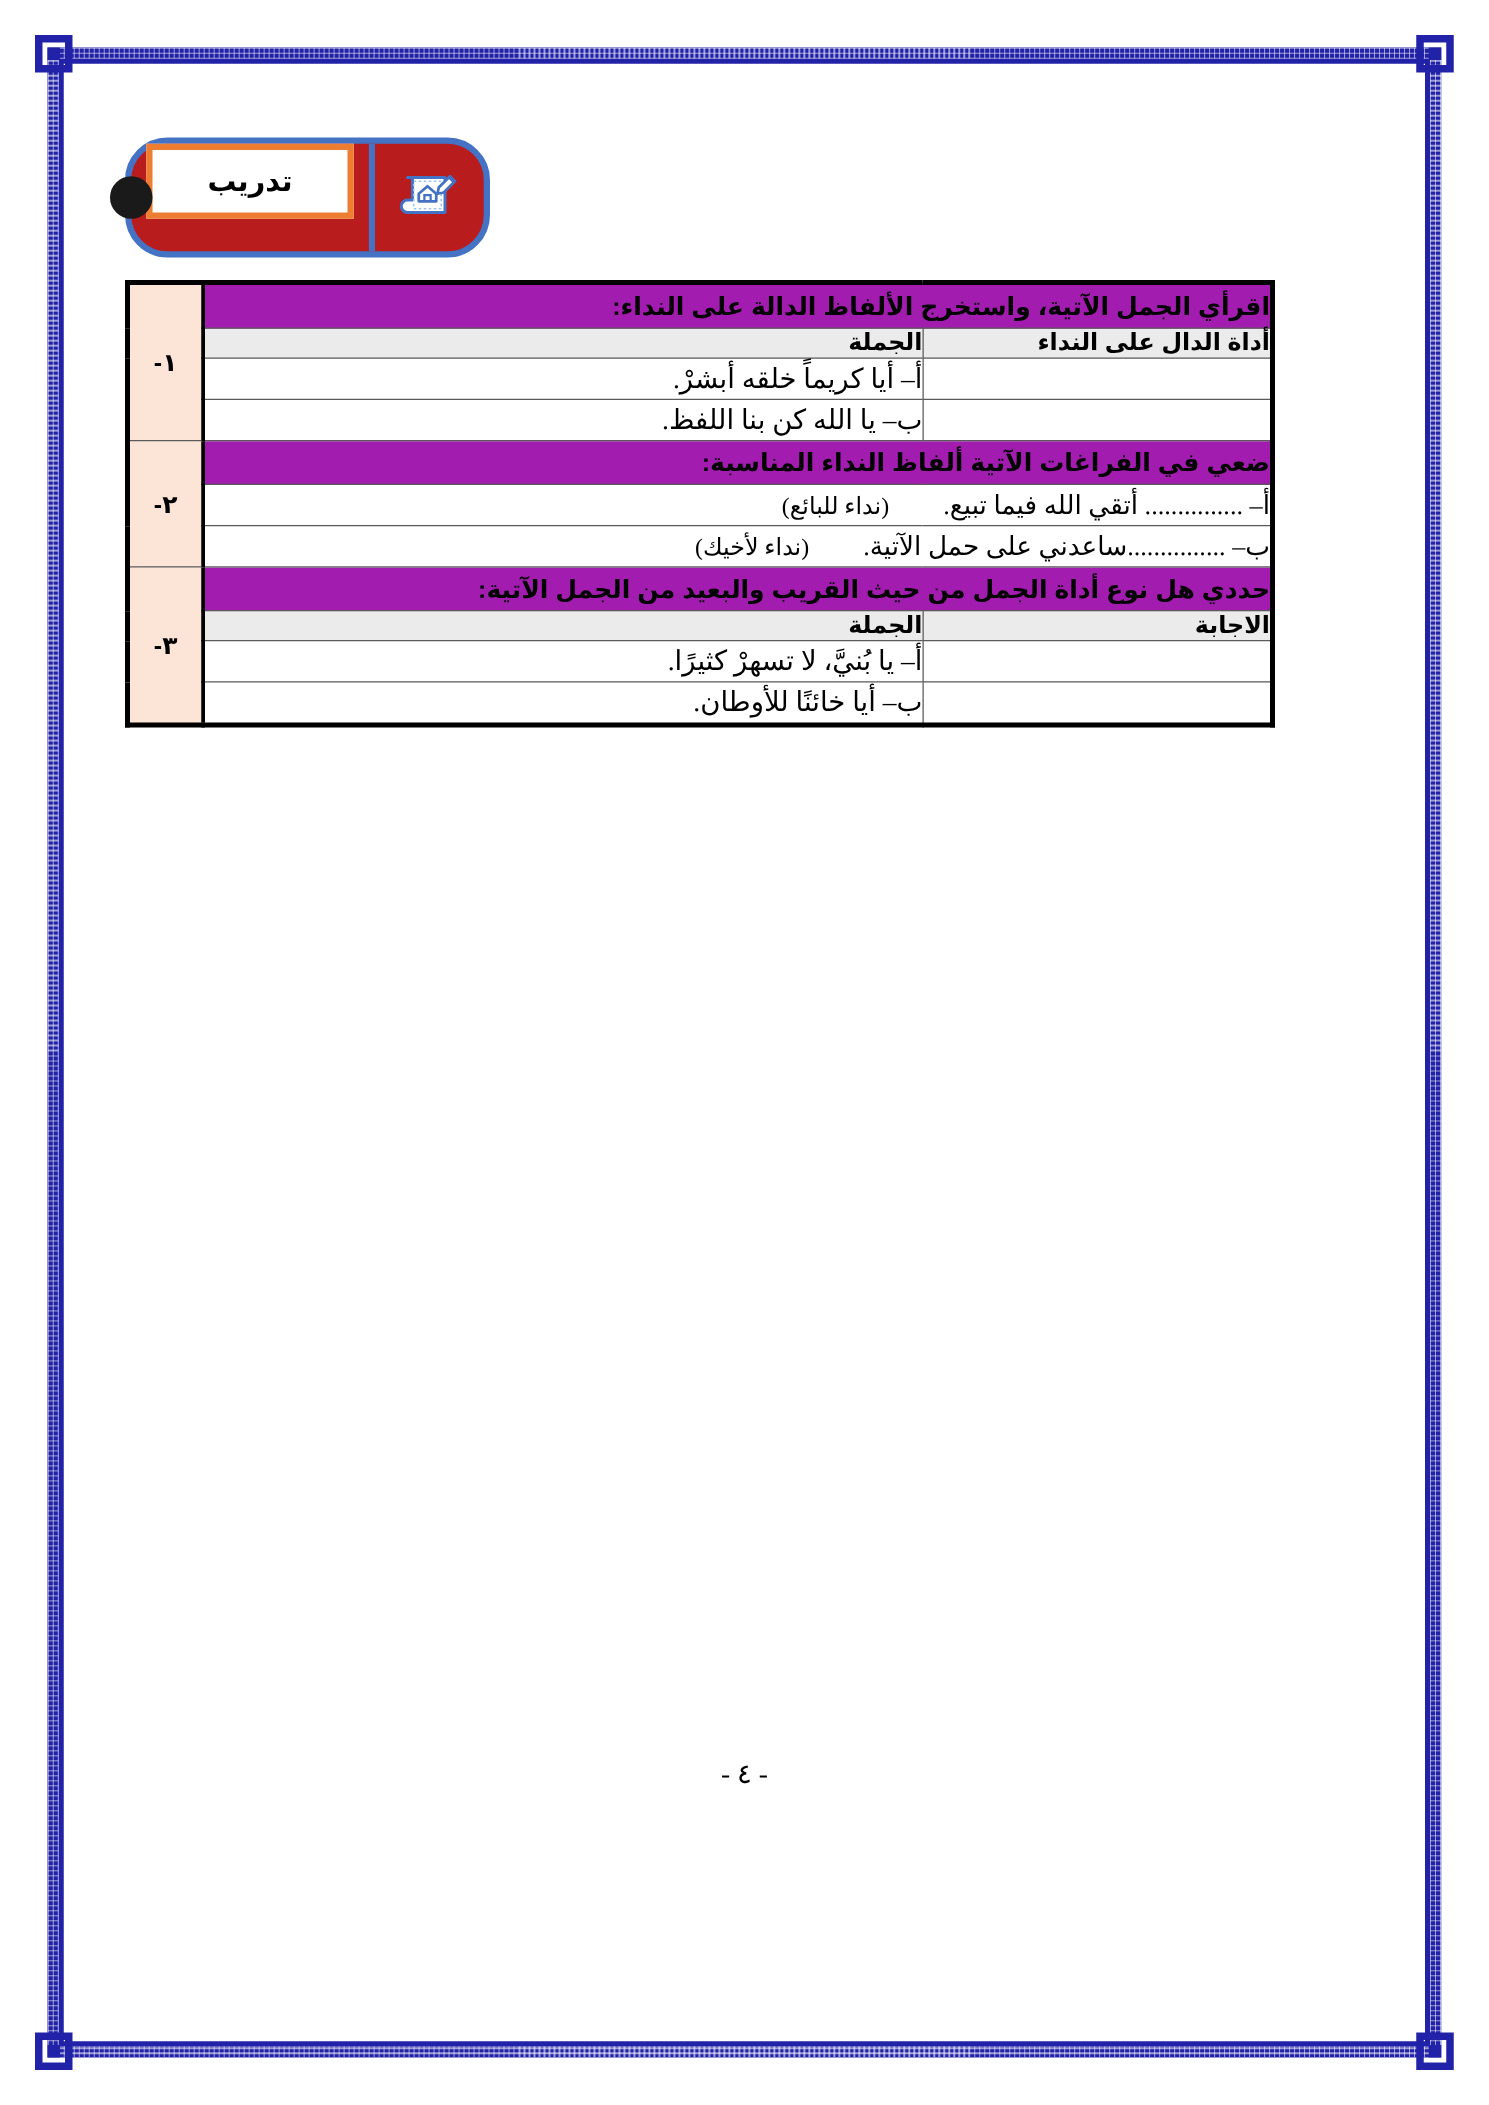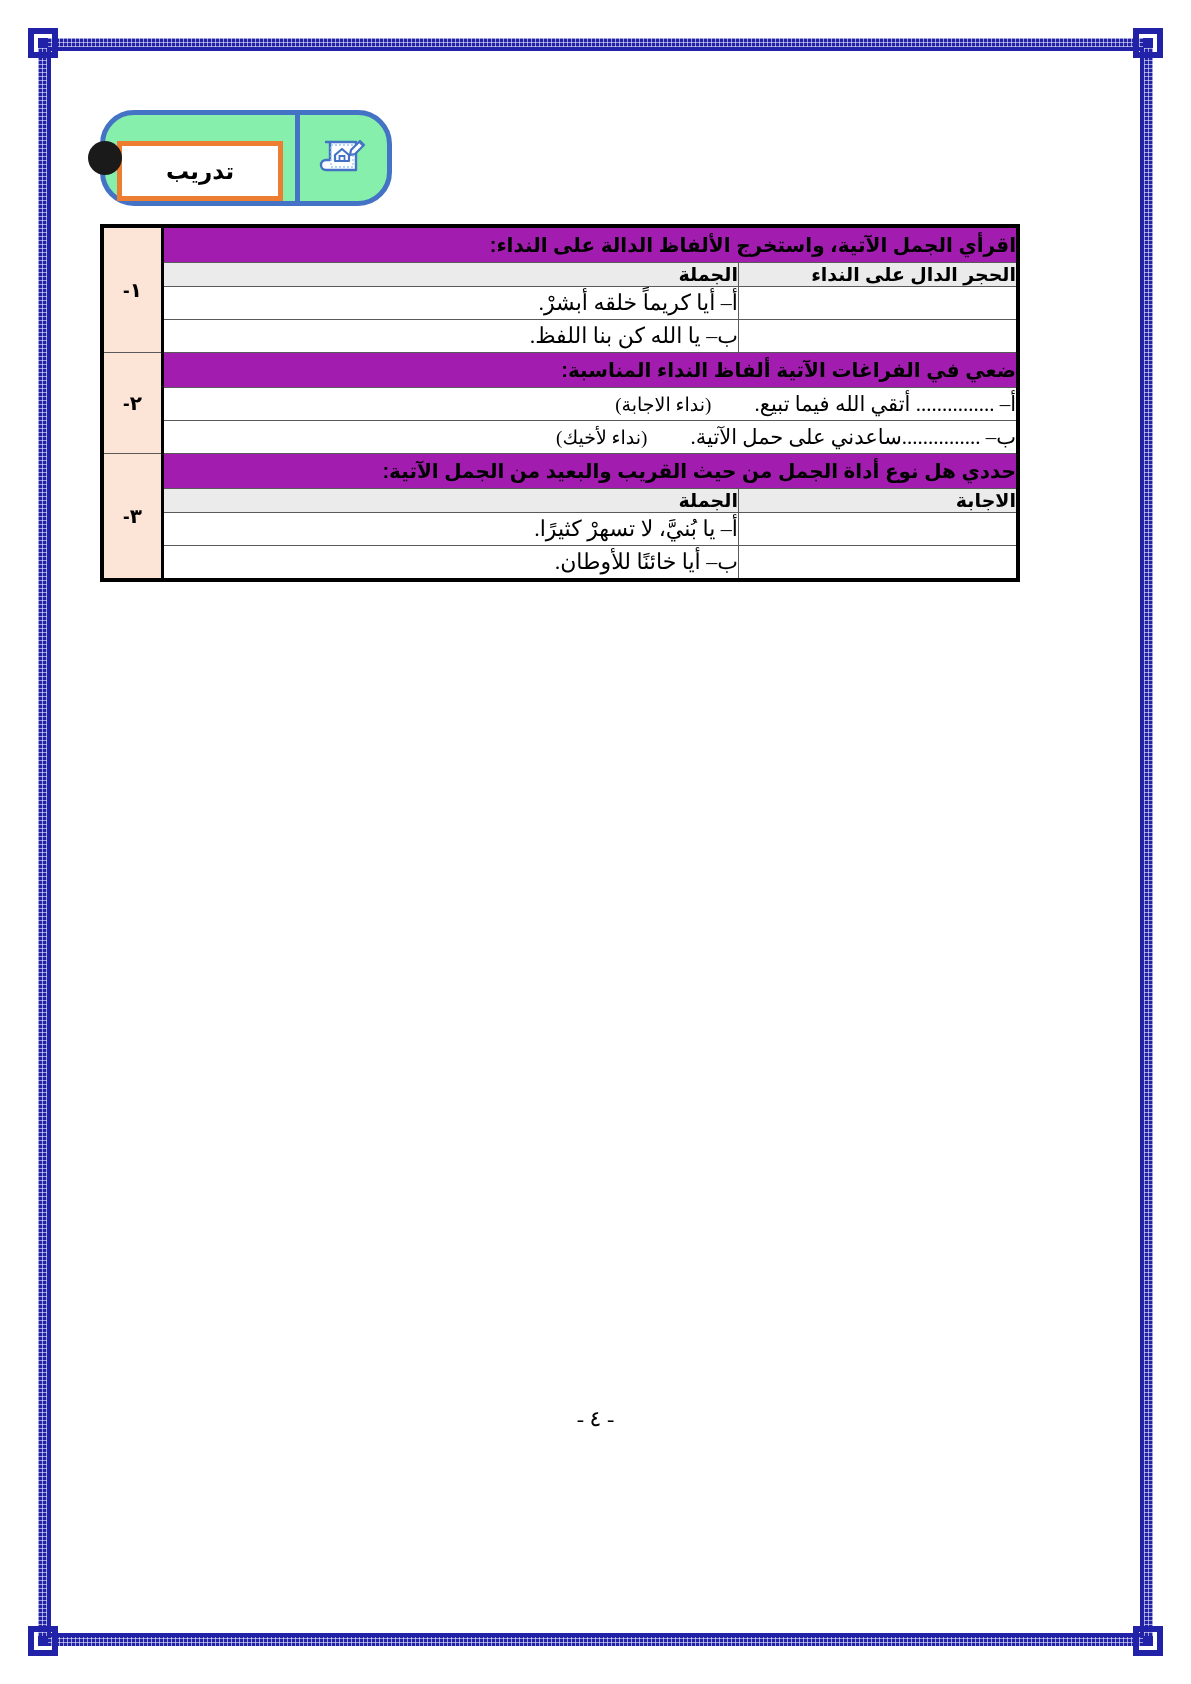--- a/index.html
+++ b/index.html
@@ -87,27 +87,27 @@
     display: flex;
     justify-content: flex-start;
     padding-right: 0;
     margin-bottom: 18px;
   }
   .header-badge {
     position: relative;
     margin-right: auto;
     margin-left: 0;
     display: flex;
-    align-items: flex-end;
+    align-items: flex-start;
     border: 5px solid #4472c4;
     border-radius: 34px;
     height: 96px;
     width: 292px;
     box-sizing: border-box;
-    background: #86efac;
+    background: #b91c1c;
     direction: rtl;
   }
   .badge-icon-cell {
     width: 92px;
     height: 100%;
     box-sizing: border-box;
     border-left: 5px solid #4472c4;
     border-radius: 0 30px 30px 0;
     display: flex;
     align-items: center;
@@ -282,40 +282,40 @@
       <col class="sent-col">
       <col style="width:58px">
     </colgroup>
     <tbody>
 
       <tr>
         <td class="q-head" colspan="2">اقرأي الجمل الآتية، واستخرج الألفاظ الدالة على النداء:</td>
         <td class="num-cell" rowspan="4">١-</td>
       </tr>
       <tr>
-        <td class="col-head">الحجر الدال على النداء</td>
+        <td class="col-head">أداة الدال على النداء</td>
         <td class="col-head">الجملة</td>
       </tr>
       <tr>
         <td class="answer-cell"></td>
         <td class="sentence-cell">أ– أيا كريماً خلقه أبشرْ.</td>
       </tr>
       <tr>
         <td class="answer-cell"></td>
         <td class="sentence-cell">ب– يا الله كن بنا اللفظ.</td>
       </tr>
 
       <tr>
         <td class="q-head" colspan="2">ضعي في الفراغات الآتية ألفاظ النداء المناسبة:</td>
         <td class="num-cell" rowspan="3">٢-</td>
       </tr>
       <tr>
         <td class="fill-cell" colspan="2">
           <span>أ– ............... أتقي الله فيما تبيع.</span>
-          <span class="hint">(نداء الاجابة)</span>
+          <span class="hint">(نداء للبائع)</span>
         </td>
       </tr>
       <tr>
         <td class="fill-cell" colspan="2">
           <span>ب– ...............ساعدني على حمل الآتية.</span>
           <span class="hint">(نداء لأخيك)</span>
         </td>
       </tr>
 
       <tr>

